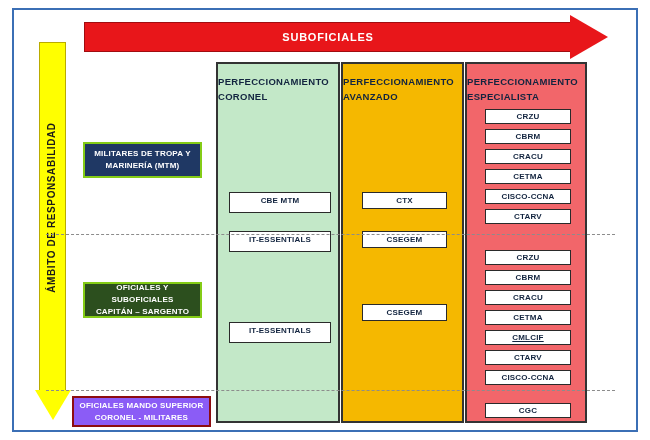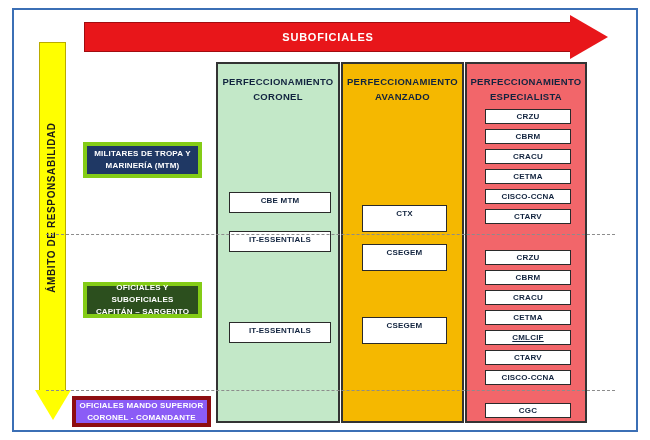--- a/index.html
+++ b/index.html
@@ -137,21 +137,20 @@
     top: 62px;
     width: 122px;
     height: 361px;
     background: #f2666a;
   }
   .col-title {
     position: absolute;
     left: 0;
     right: 0;
     top: 10px;
-    text-align: center;
     font-size: 9.5px;
     font-weight: bold;
     color: #12243f;
     line-height: 15px;
     letter-spacing: 0.3px;
   }
 
   
   .chip {
     position: absolute;
@@ -166,36 +165,35 @@
   }
   .chip.wide {
     left: 11px;
     width: 102px;
     height: 21px;
     line-height: 15px;
   }
   .chip.narrow {
     left: 19px;
     width: 85px;
-    height: 27px;
+    height: 17px;
     line-height: 15px;
-    margin-top: 13px;
   }
   .chip.spec {
     left: 18px;
     width: 86px;
     height: 15px;
     line-height: 13px;
   }
 
   
   .role-box {
     position: absolute;
     box-sizing: border-box;
-    border: 4px solid #84cc16;
+    border: 2px solid #84cc16;
     color: #ffffff;
     font-size: 8px;
     font-weight: bold;
     text-align: center;
     letter-spacing: 0.2px;
     display: flex;
     flex-direction: column;
     align-items: center;
     justify-content: center;
     line-height: 12px;
@@ -305,16 +303,16 @@
   <div class="role-box role-mtm">
     <span class="label-text">MILITARES  DE  TROPA Y</span>
     <span class="label-text">MARINERÍA  (MTM)</span>
   </div>
   <div class="role-box role-ofsof">
     <span class="label-text">OFICIALES Y SUBOFICIALES</span>
     <span class="label-text">CAPITÁN – SARGENTO</span>
   </div>
   <div class="role-box role-mando">
     <span class="label-text">OFICIALES MANDO SUPERIOR</span>
-    <span class="label-text">CORONEL - COMANDANTE</span>
+    <span class="label-text">CORONEL - MILITARES</span>
   </div>
 
 </div>
 
 </body></html>

